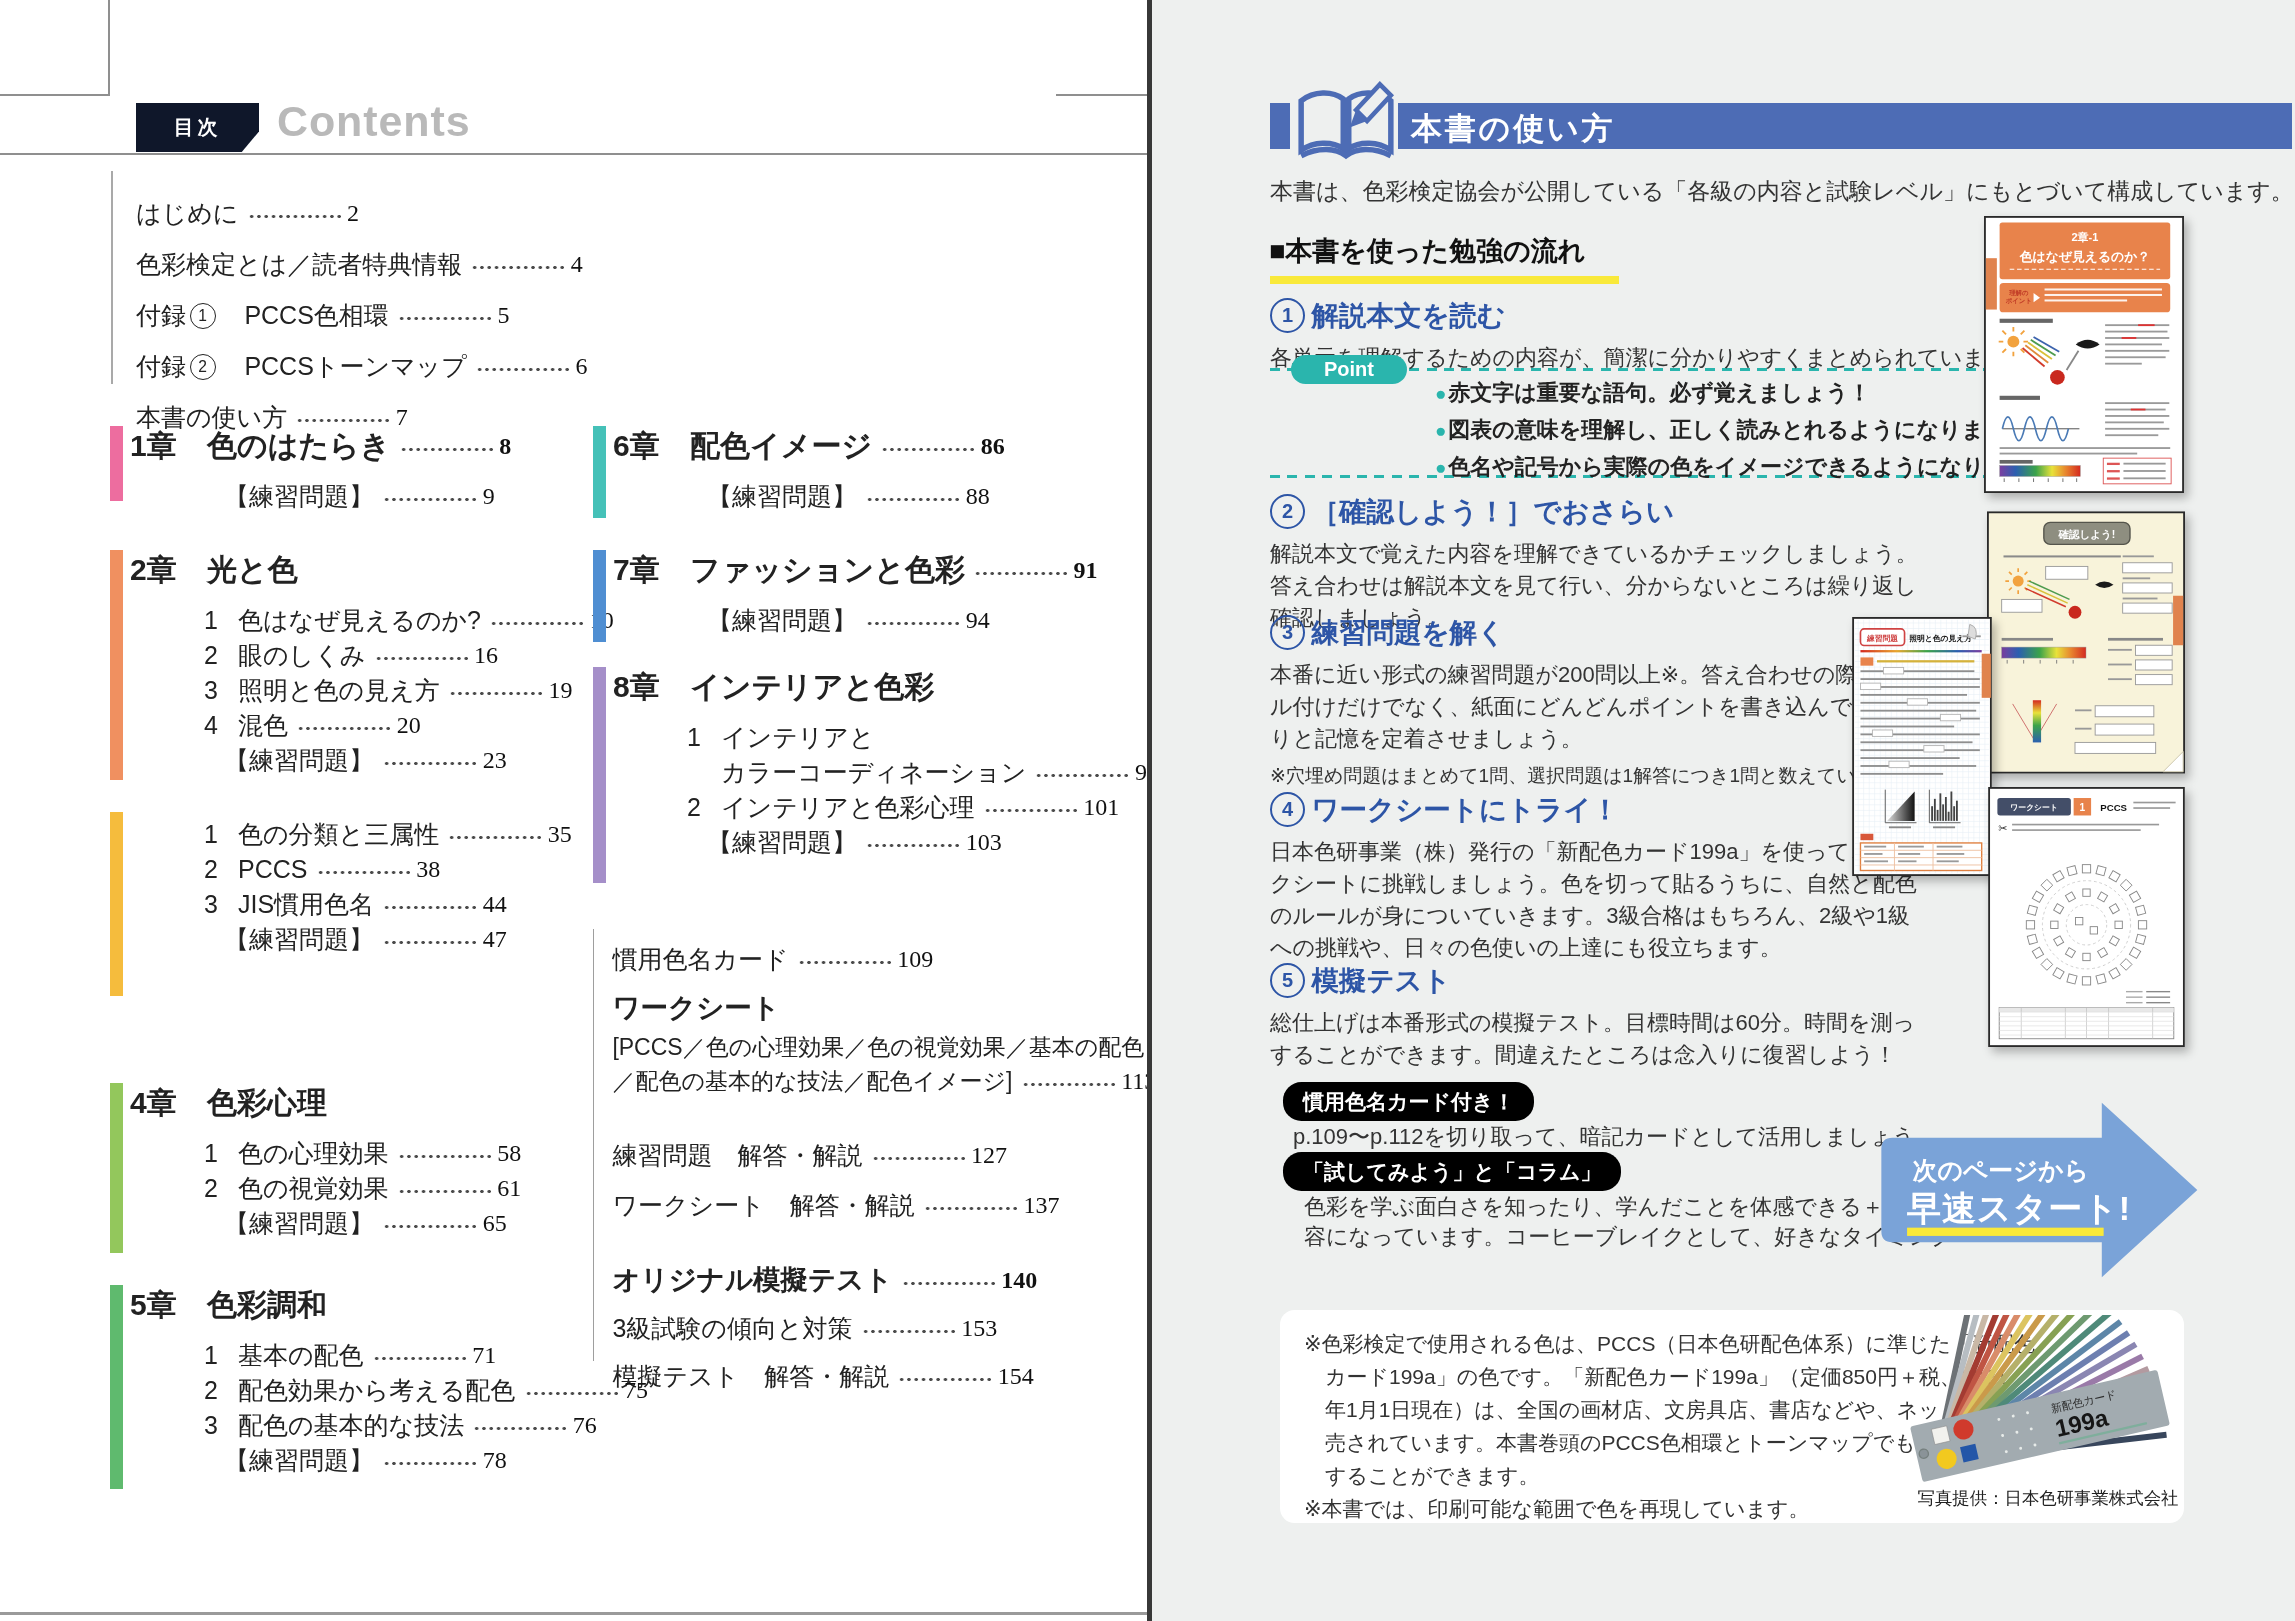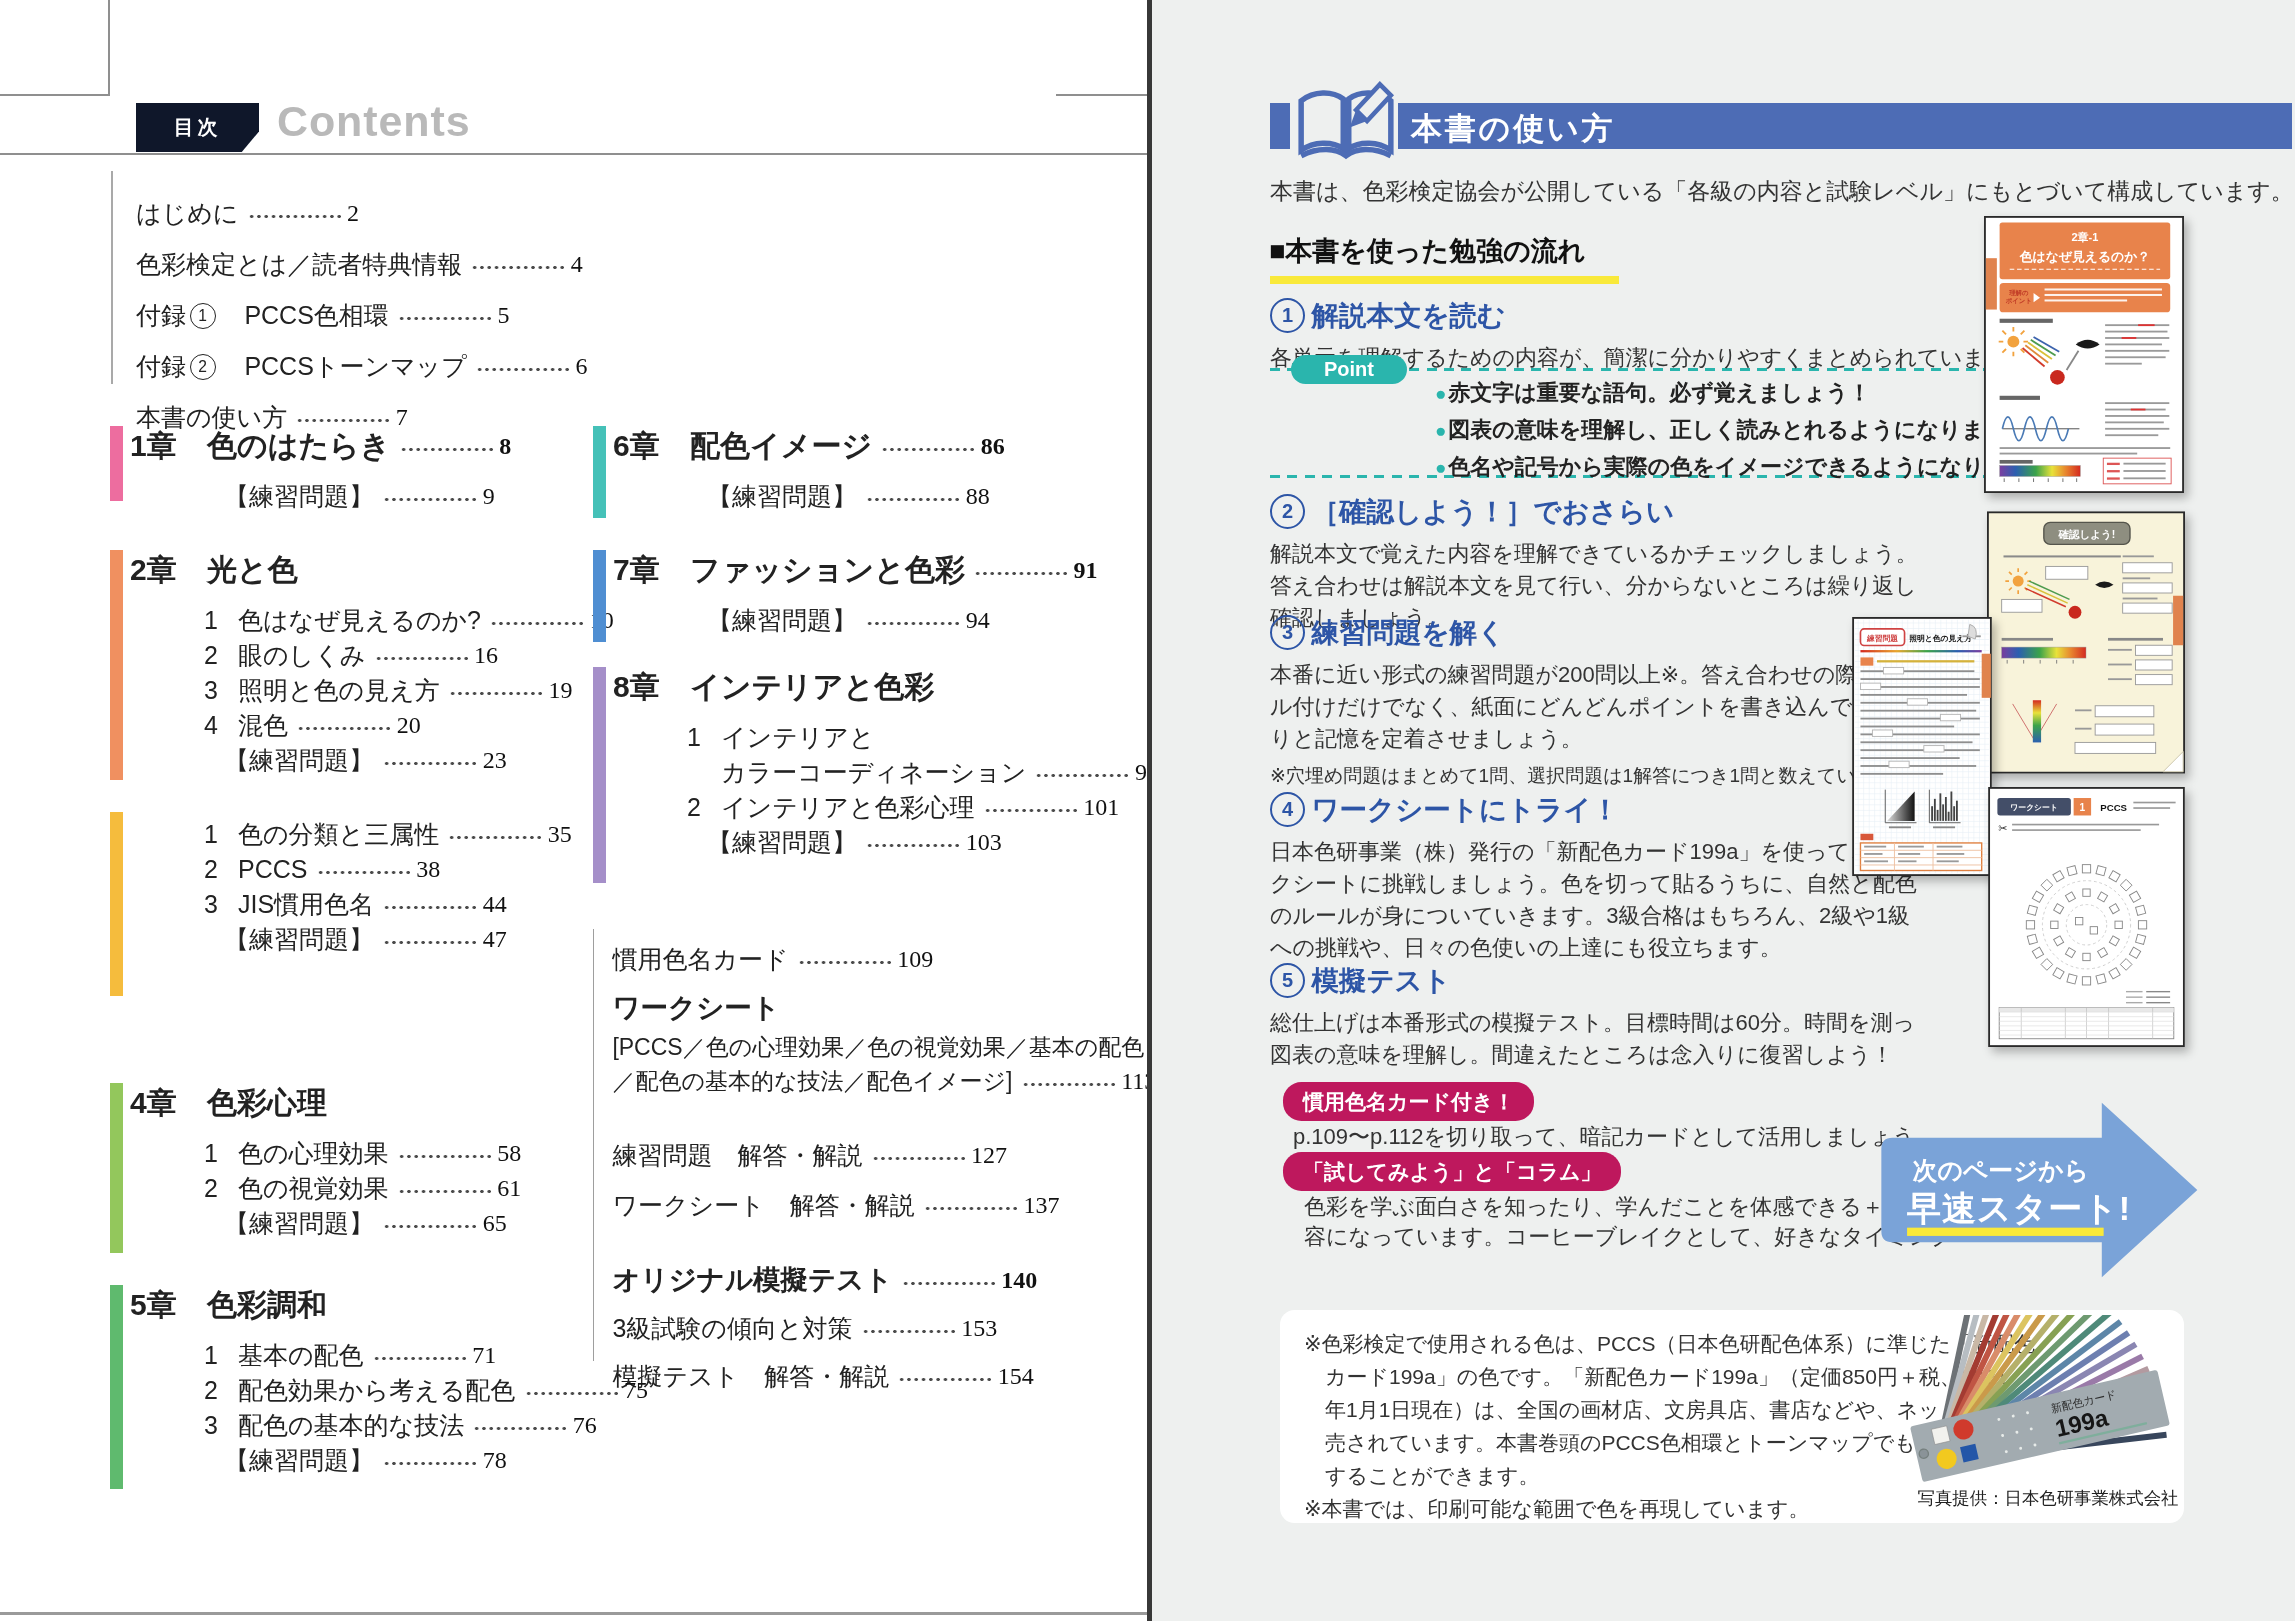--- a/index.html
+++ b/index.html
@@ -57,21 +57,21 @@
   .bline{font-size:22px;line-height:32px;color:#333;white-space:nowrap;}
   .note-line{font-size:19px;margin-top:7.3px;color:#333;white-space:nowrap;}
   .dash{position:absolute;left:118px;width:714px;height:2.8px;
     background:repeating-linear-gradient(90deg,#2ab5ad 0 10px,transparent 10px 17.4px);}
   .dash-top{top:368px;} .dash-bot{top:475px;}
   .point-pill{position:absolute;left:139px;top:355px;width:116px;height:29px;background:#2ab5ad;color:#fff;
     font-size:20px;font-weight:bold;border-radius:15.6px;display:flex;align-items:center;justify-content:center;}
   #point-bullets{position:absolute;left:283px;top:375px;}
   .p-bullet{font-size:22px;font-weight:bold;line-height:36px;color:#222;white-space:nowrap;}
   .p-bullet::before{content:"●";color:#2ab5ad;margin-right:1.8px;font-size:19px;}
-  .badge-pill{position:absolute;left:131px;background:#be185d;color:#fff;font-size:21px;font-weight:bold;
+  .badge-pill{position:absolute;left:131px;background:#000000;color:#fff;font-size:21px;font-weight:bold;
     border-radius:18.4px;padding:5.5px 20px;white-space:nowrap;}
   .b1{top:1082px;} .b2{top:1152px;}
   .badge-text{position:absolute;left:141px;top:1122px;font-size:22px;color:#333;white-space:nowrap;}
   #badge2-body{position:absolute;left:152px;top:1192px;}
   #badge2-body .bline{line-height:30px;}
   .arrow-svg{position:absolute;left:722px;top:1098px;}
   .note-box{position:absolute;left:128px;top:1310px;width:904px;height:213px;background:#fff;border-radius:14.7px;}
   #note-lines{position:absolute;left:152px;top:1327px;}
   #note-lines .bline{font-size:21px;line-height:33px;}
   .photo-svg{position:absolute;left:757px;top:1315px;}
@@ -438,21 +438,21 @@
             <div class="bline">への挑戦や、日々の色使いの上達にも役立ちます。</div>
           </div>
         </div>
         <div class="sec" style="top: 961px;">
           <div class="sec-h">
             <span class="circ">5</span>
             <span class="sec-title">模擬テスト</span>
           </div>
           <div class="sec-body">
             <div class="bline">総仕上げは本番形式の模擬テスト。目標時間は60分。時間を測っ</div>
-            <div class="bline">図表の意味を理解し。間違えたところは念入りに復習しよう！</div>
+            <div class="bline">することができます。間違えたところは念入りに復習しよう！</div>
           </div>
         </div>
       </div>
 
     <div class="point-pill">Point</div>
     <div id="point-bullets">
         <div class="p-bullet">赤文字は重要な語句。必ず覚えましょう！</div>
         <div class="p-bullet">図表の意味を理解し、正しく読みとれるようになりましょう！</div>
         <div class="p-bullet">色名や記号から実際の色をイメージできるようになりましょう！</div>
       </div>

